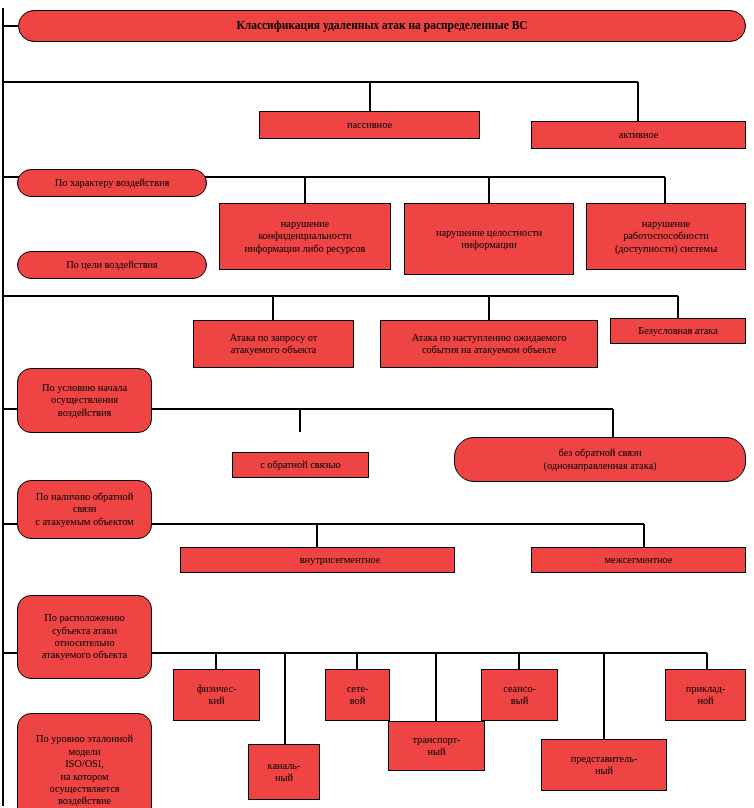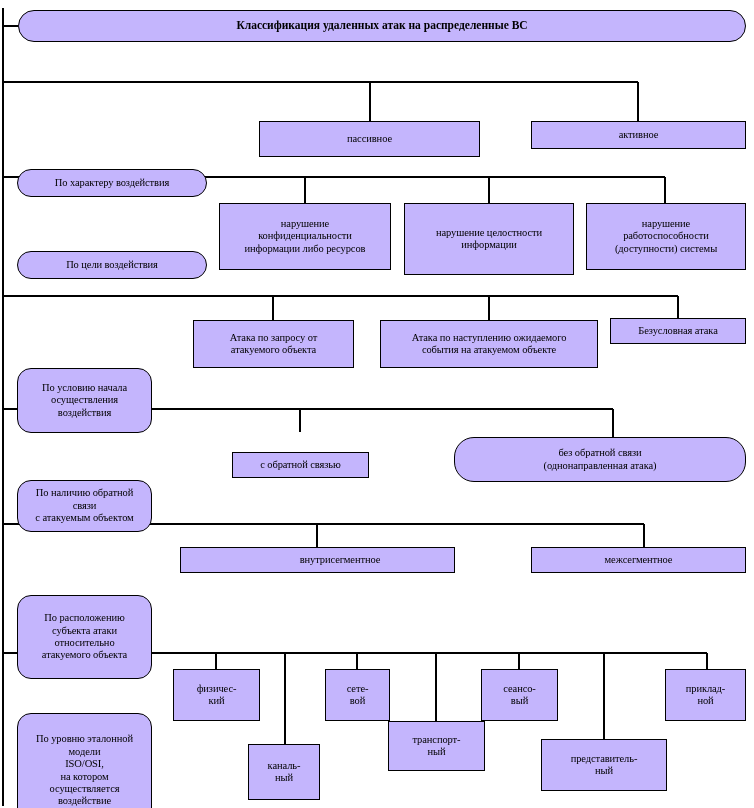--- a/index.html
+++ b/index.html
@@ -22,21 +22,21 @@
     position: absolute;
     left: 0;
     top: 0;
     width: 754px;
     height: 808px;
   }
   .node {
     position: absolute;
     box-sizing: border-box;
     border: 1.4px solid #000000;
-    background: #c4b5fd;
+    background: #ef4444;
     display: flex;
     align-items: center;
     justify-content: center;
     text-align: center;
     color: #000000;
     line-height: 1.18;
     padding: 1px 3px;
     font-size: 10.5px;
     letter-spacing: -0.1px;
   }
@@ -101,21 +101,21 @@
     </g>
   </svg>
 
   <div class="node title" style="left:18px; top:10px; width:728px; height:32px;">
     <span class="lbl">Классификация удаленных атак на распределенные ВС</span>
   </div>
 
   <div class="node rounded" style="left:17px; top:121px; width:190px; height:28px;">
     <span class="lbl">По характеру воздействия</span>
   </div>
-  <div class="node" style="left:259px; top:121px; width:221px; height:36px;">
+  <div class="node" style="left:259px; top:111px; width:221px; height:28px;">
     <span class="lbl">пассивное</span>
   </div>
   <div class="node" style="left:531px; top:121px; width:215px; height:28px;">
     <span class="lbl">активное</span>
   </div>
 
   <div class="node rounded" style="left:17px; top:203px; width:190px; height:28px;">
     <span class="lbl">По цели воздействия</span>
   </div>
   <div class="node" style="left:219px; top:203px; width:172px; height:67px;">
@@ -143,21 +143,21 @@
 атакуемого объекта</span>
   </div>
   <div class="node" style="left:610px; top:318px; width:136px; height:26px;">
     <span class="lbl">Безусловная атака</span>
   </div>
   <div class="node" style="left:380px; top:320px; width:218px; height:48px;">
     <span class="lbl">Атака по наступлению ожидаемого
 события на атакуемом объекте</span>
   </div>
 
-  <div class="node rounded" style="left:17px; top:432px; width:135px; height:52px;">
+  <div class="node rounded" style="left:17px; top:432px; width:135px; height:59px;">
     <span class="lbl">По наличию обратной
 связи
 с атакуемым объектом</span>
   </div>
   <div class="node" style="left:232px; top:452px; width:137px; height:26px;">
     <span class="lbl">с обратной связью</span>
   </div>
   <div class="node" style="left:454px; top:437px; width:292px; height:45px;border-radius:20px;">
     <span class="lbl">без обратной связи
 (однонаправленная атака)</span>

